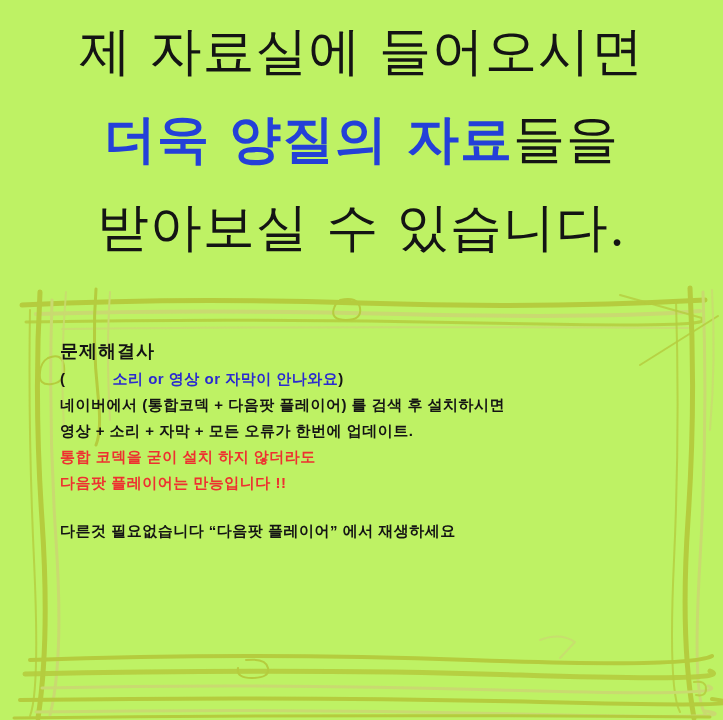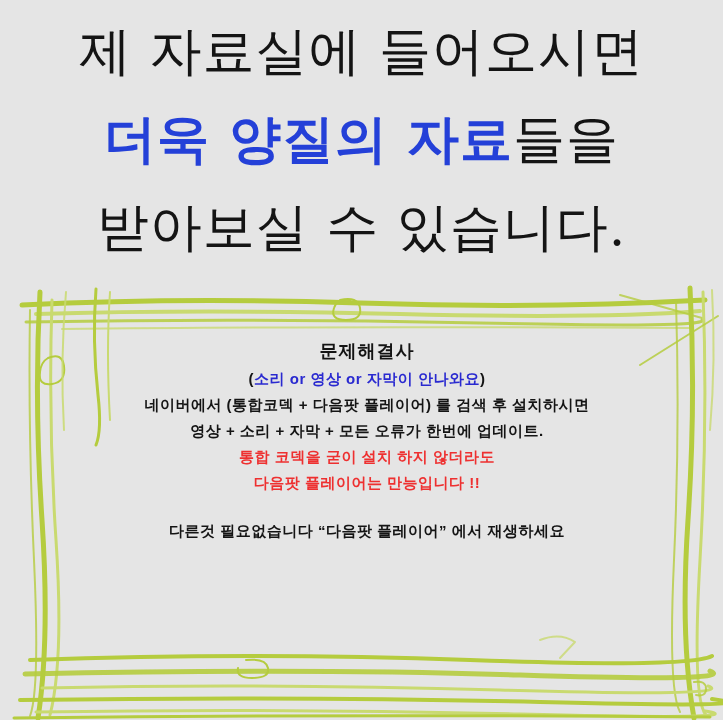--- a/index.html
+++ b/index.html
@@ -8,21 +8,21 @@
     --accent-red:#ee3030;
     --frame-green:#b5cc3e;
     --frame-green-light:#c9da70;
     --text-black:#141414;
   }
   *{margin:0;padding:0;box-sizing:border-box;}
   html,body{background:#ffffff;}
   .page{
     position:relative;
     width:723px;height:720px;
-    background:#e5e5e5;
+    background:#bef264;
     overflow:hidden;
     font-family:"Liberation Sans",sans-serif;
   }
 
   
   .headline{
     position:absolute;top:0;left:0;right:0;
     padding-top:20px;
     text-align:center;
   }
@@ -44,36 +44,36 @@
     position:absolute;left:0;top:0;width:723px;height:720px;
     pointer-events:none;
   }
   .frame path, .frame ellipse{fill:none;stroke-linecap:round;stroke-linejoin:round;}
   .frame .g1{stroke:var(--frame-green);}
   .frame .g2{stroke:var(--frame-green-light);}
 
   
   .box-content{
     position:absolute;left:60px;right:49px;top:336px;
-    text-align:center;
+    text-align:left;
     font-weight:bold;
     color:var(--text-black);
   }
   .box-title{
     font-size:18px;
     height:30px;line-height:30px;
     letter-spacing:1px;
   }
   .bline{
     font-size:15px;
     height:26px;line-height:26px;
     white-space:nowrap;
     letter-spacing:0.5px;
   }
-  .blue-text{color:var(--body-blue);}
+  .blue-text{color:var(--body-blue);margin-left:47px;}
   .red-text{color:var(--accent-red);}
   .spacer{height:22px;}
 </style>
 </head>
 <body>
 
 <div class="page">
 
   <div class="headline">
     <div class="hl-line">제 자료실에 들어오시면</div>

